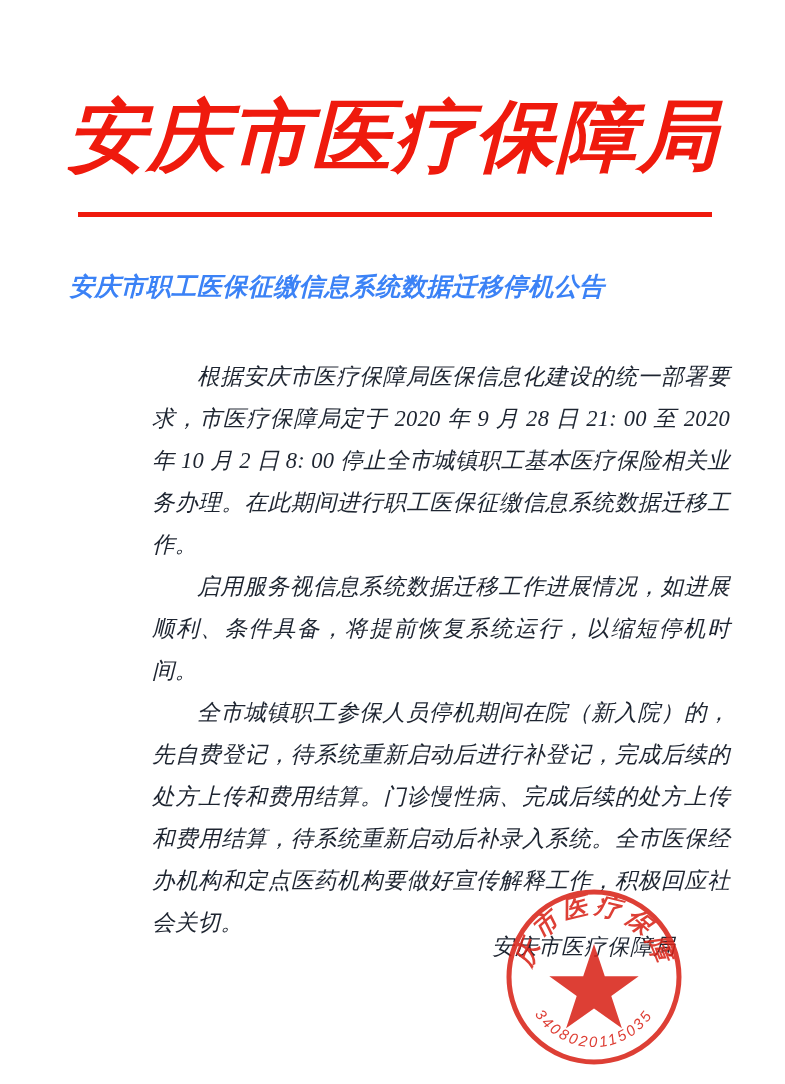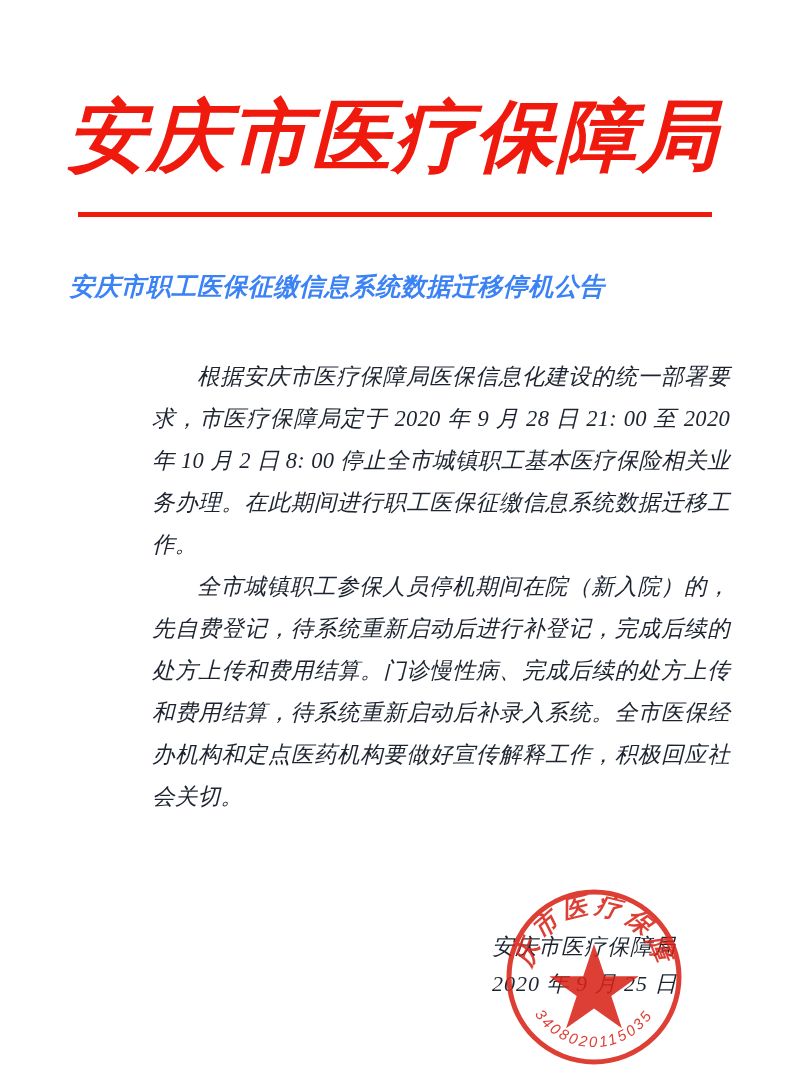--- a/index.html
+++ b/index.html
@@ -128,26 +128,26 @@
 
   <div class="masthead">
     <span class="masthead-title">安庆市医疗保障局</span>
   </div>
   <div class="masthead-rule"></div>
 
   <div class="doc-title">安庆市职工医保征缴信息系统数据迁移停机公告</div>
 
   <div class="body-text">
     <p class="para">根据安庆市医疗保障局医保信息化建设的统一部署要求，市医疗保障局定于 2020 年 9 月 28 日 21: 00 至 2020 年 10 月 2 日 8: 00 停止全市城镇职工基本医疗保险相关业务办理。在此期间进行职工医保征缴信息系统数据迁移工作。</p>
+    <p class="para">启用服务视信息系统数据迁移工作进展情况，如进展顺利、条件具备，将提前恢复系统运行，以缩短停机时间。</p>
     <p class="para">全市城镇职工参保人员停机期间在院（新入院）的，先自费登记，待系统重新启动后进行补登记，完成后续的处方上传和费用结算。门诊慢性病、完成后续的处方上传和费用结算，待系统重新启动后补录入系统。全市医保经办机构和定点医药机构要做好宣传解释工作，积极回应社会关切。</p>
   </div>
 
   <div class="signature">
     <div class="sig-line">安庆市医疗保障局</div>
-    <div class="sig-line">2020 年 9 月 25 日</div>
   </div>
 
   <div class="seal">
     <svg viewBox="0 0 178 178" xmlns="http://www.w3.org/2000/svg">
       <defs>
         <path id="sealArcTop" d="M 26,89 A 63,63 0 0 1 152,89"></path>
         <path id="sealArcBottom" d="M 19,89 A 70,70 0 0 0 159,89"></path>
       </defs>
 
       <circle cx="89" cy="89" r="85" fill="none" stroke="#d92318" stroke-width="5"></circle>

